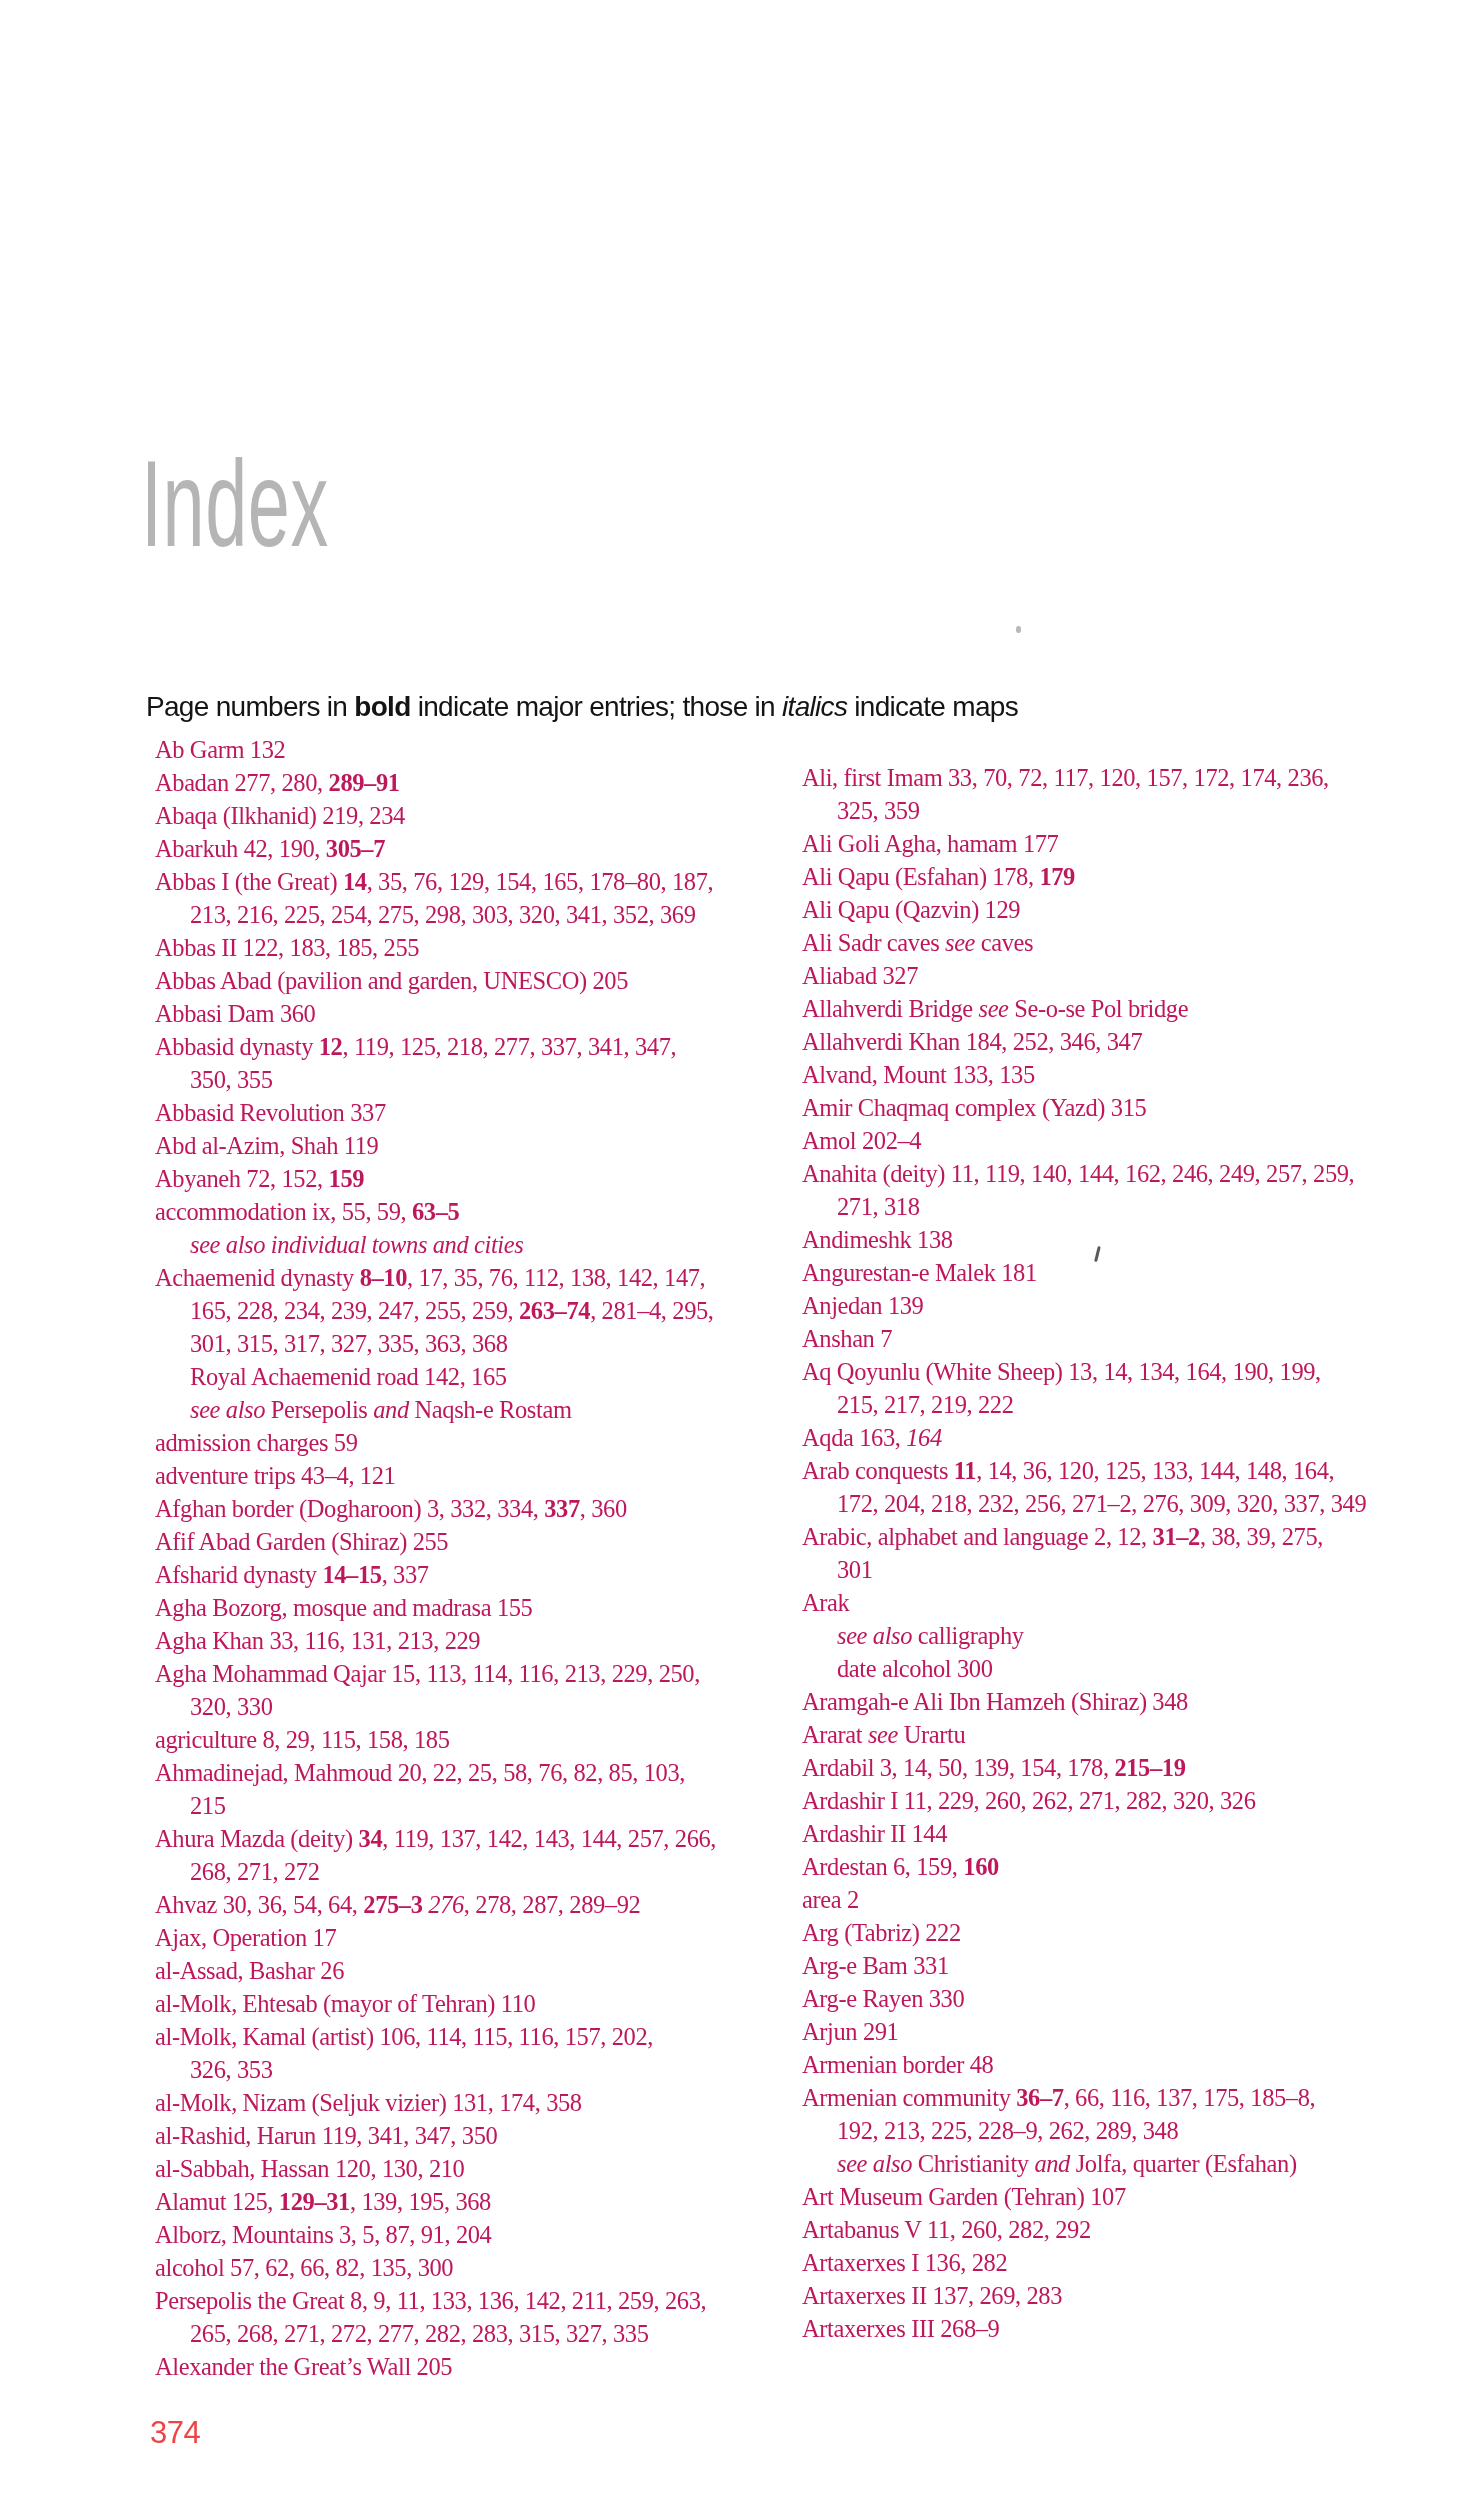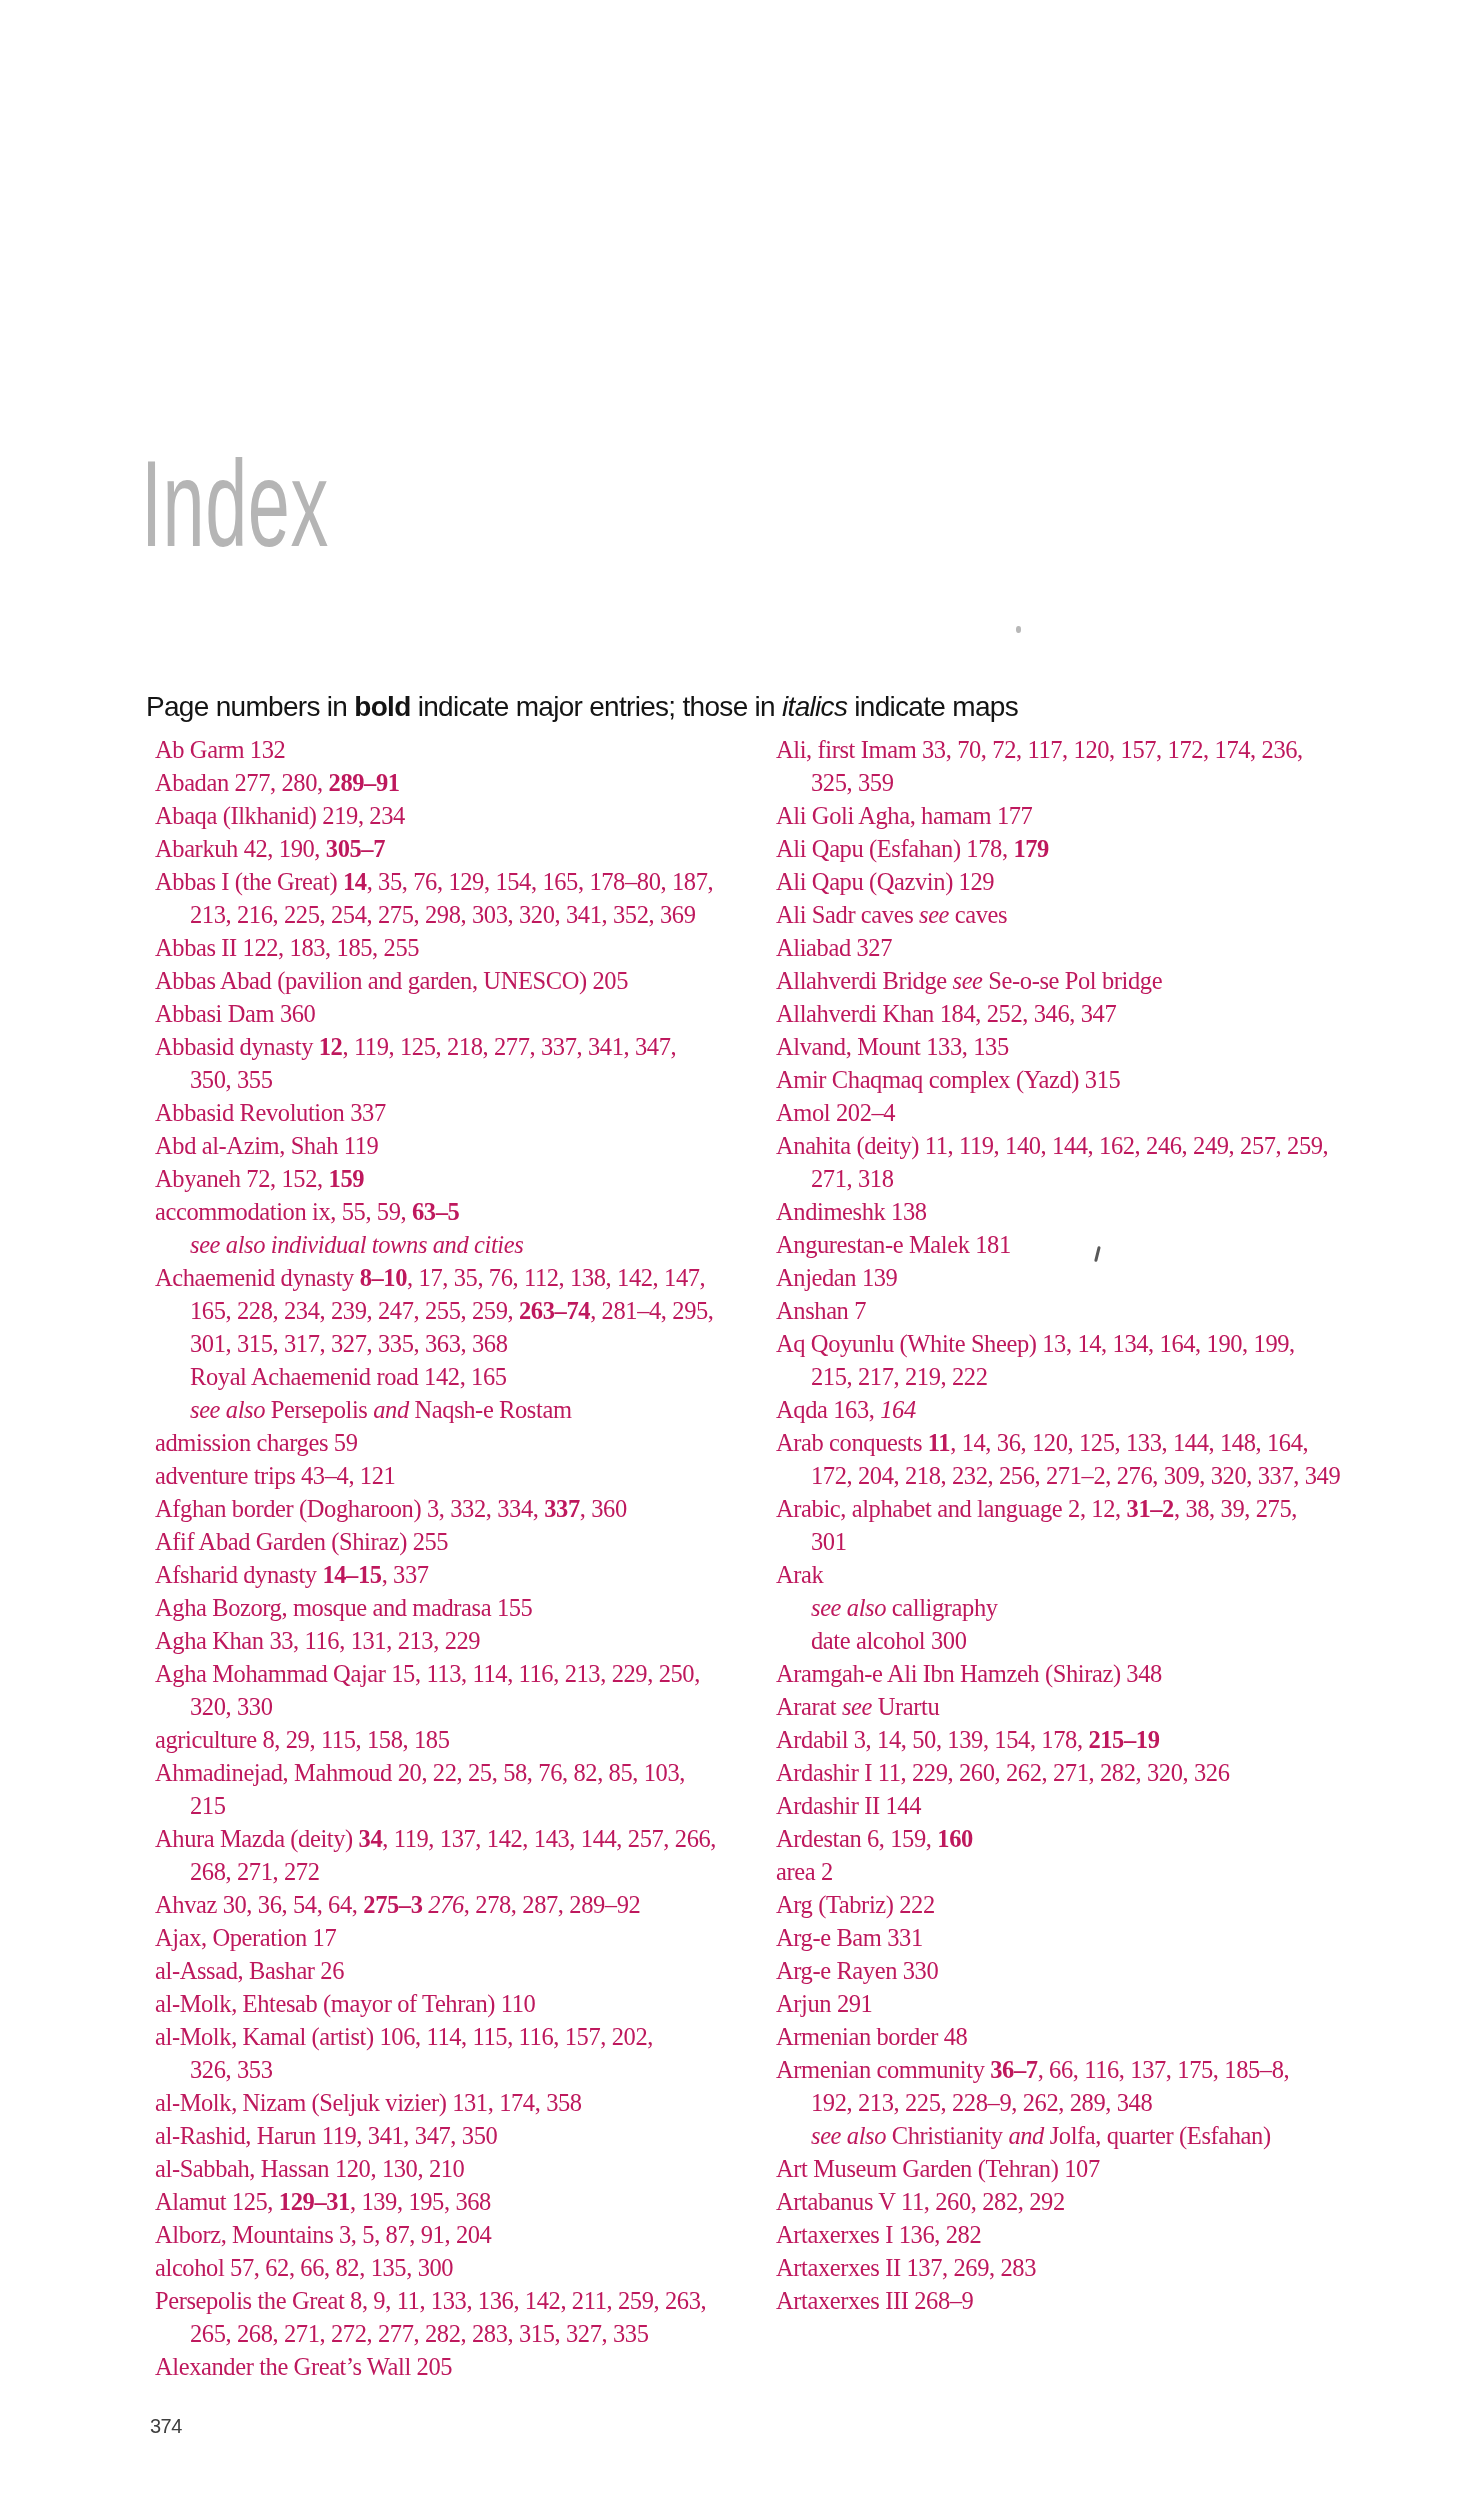--- a/index.html
+++ b/index.html
@@ -30,32 +30,32 @@
     white-space:nowrap;
     margin-top:39px;
   }
   .col{
     position:absolute;top:733px;
     font-size:24.5px;
     letter-spacing:-0.4px;
     color:#be185d;
   }
   .col-left{left:155px;width:639px;}
-  .col-right{left:776px;width:671px;}
+  .col-right{left:802px;width:671px;margin-top:28px;}
   .line{
     height:33px;line-height:33px;
     white-space:nowrap;
   }
   .line.ind{padding-left:35px;}
   .b{font-weight:bold;}
   .i{font-style:italic;}
   .pagenum{
     position:absolute;left:150px;top:2415px;
     font-family:"Liberation Sans", sans-serif;
-    font-size:20px;color:#404040;
+    font-size:31px;color:#ef4444;
     letter-spacing:-0.5px;
   }
   .stray-mark{
     position:absolute;left:1096px;top:1246px;
     width:2.8px;height:15.7px;background:#3c3c3c;
     transform:rotate(14deg);border-radius:1.9px;opacity:0.85;
   }
   .ink-speck{
     position:absolute;left:1016px;top:626px;
     width:4.6px;height:6.5px;background:#9a9a9a;

